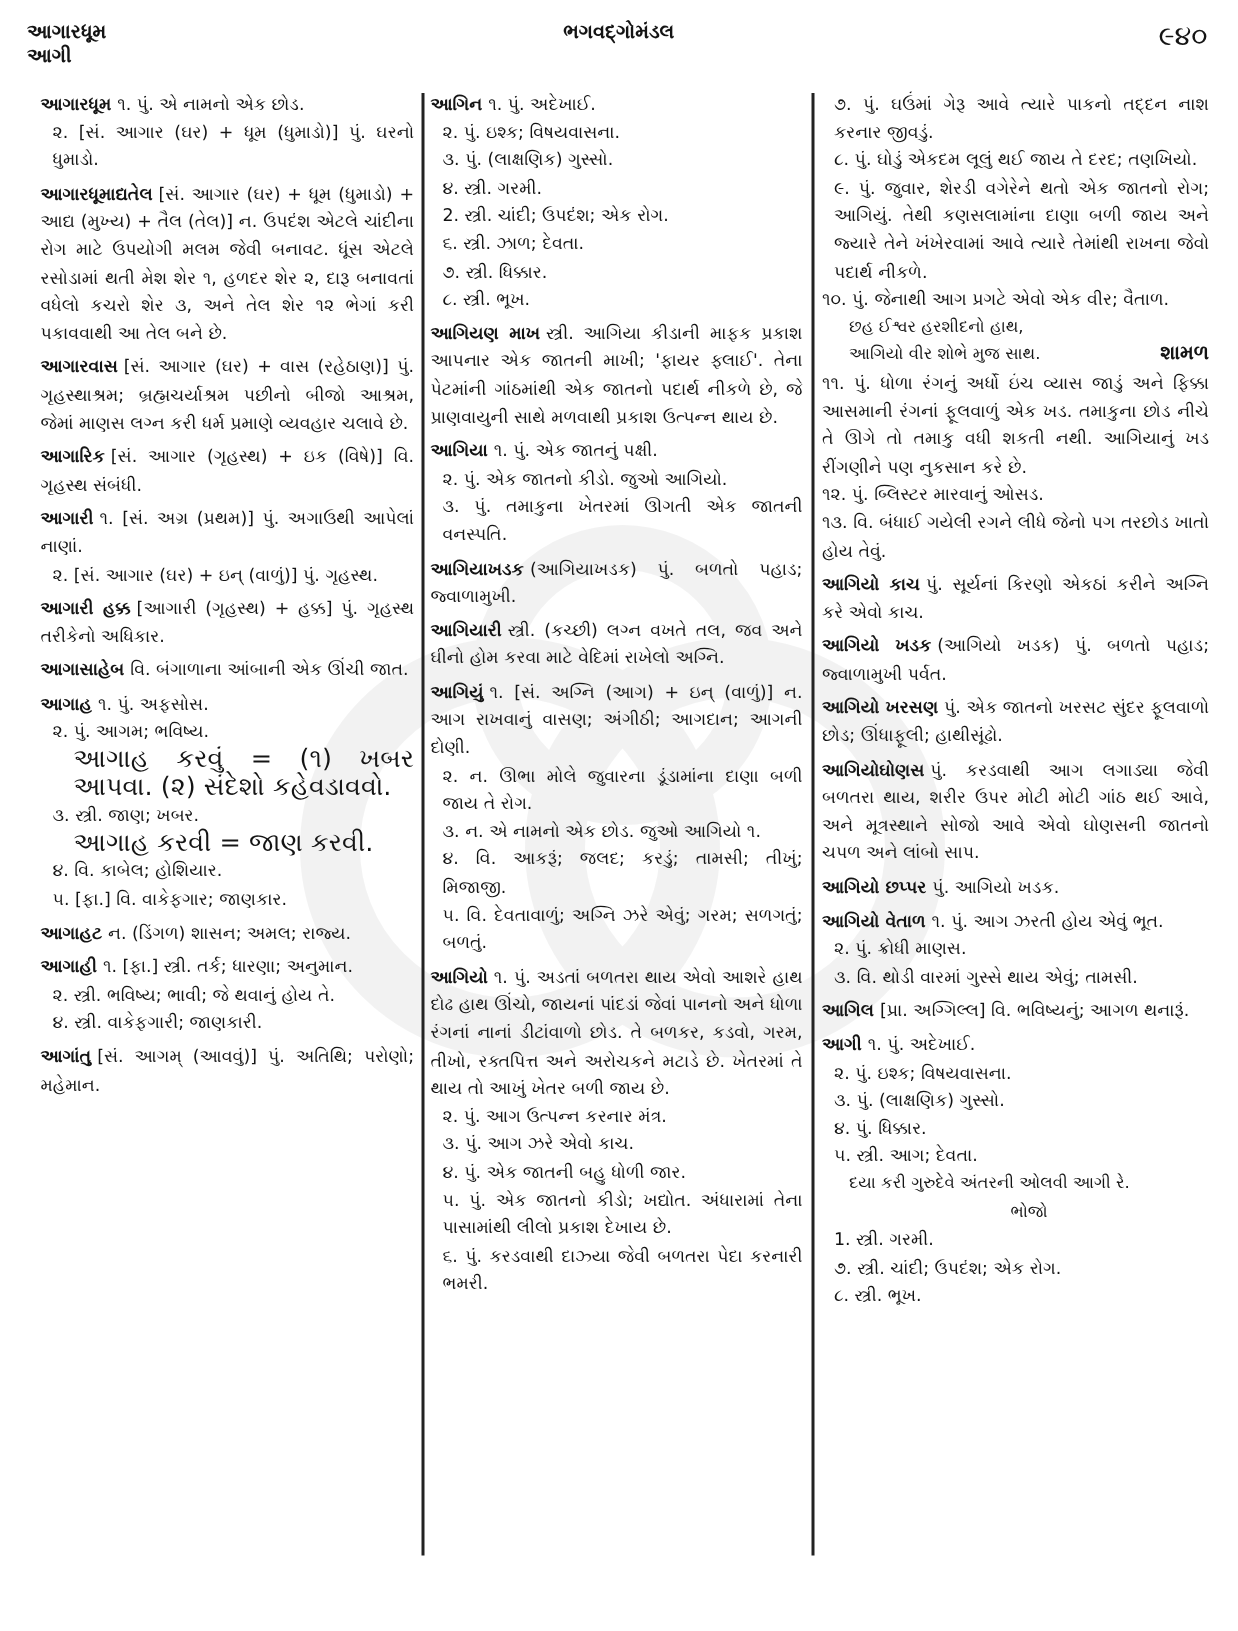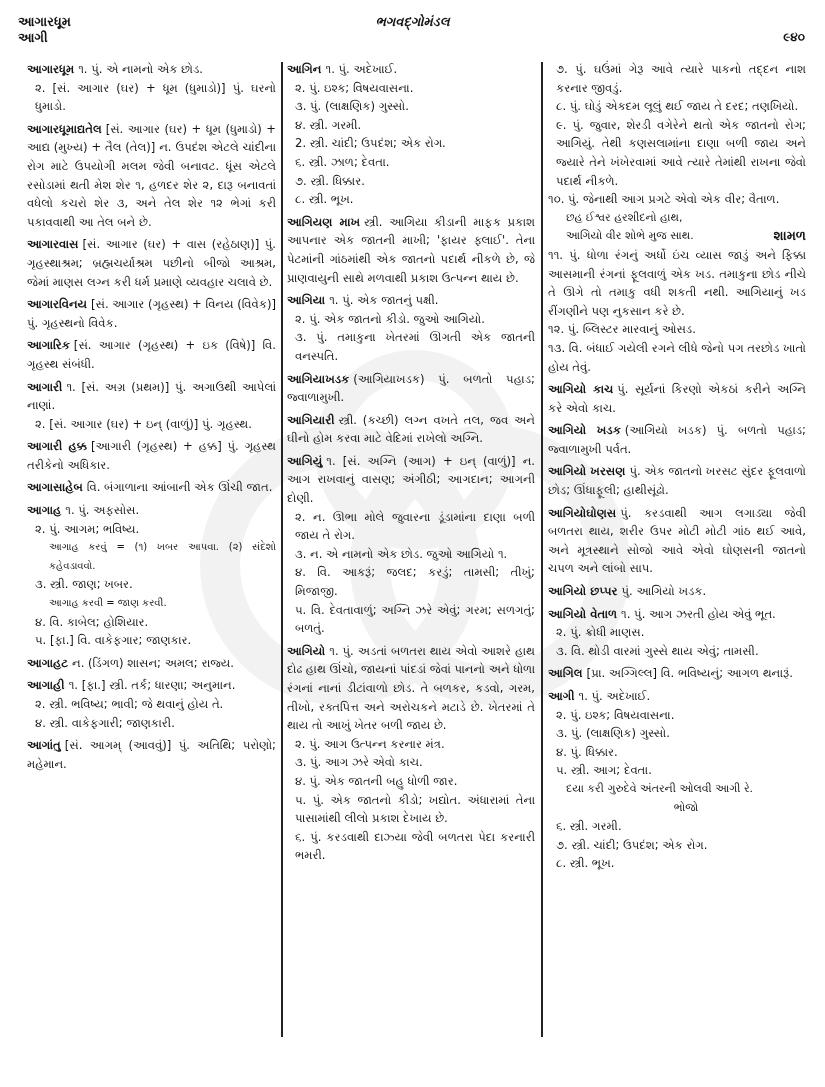--- a/index.html
+++ b/index.html
@@ -10,40 +10,40 @@
   }
   .watermark {
     position: absolute; left: 180px; top: 330px; width: 470px; height: 470px;
     pointer-events: none; opacity: 0.07;
   }
   .header {
     position: absolute; left: 0; top: 0; width: 825px; height: 52px;
   }
   .guide-first { position: absolute; left: 18px; top: 14px; font-size: 13px; font-weight: bold; line-height: 15px; }
   .guide-last  { position: absolute; left: 18px; top: 30px; font-size: 13px; font-weight: bold; line-height: 15px; }
-  .running-title { position: absolute; left: 0; width: 825px; top: 14px; text-align: center; font-size: 13px; font-weight: bold; font-style: italic; }
-  .page-number { position: absolute; right: 20px; top: 30px; font-size: 12px; font-weight: bold; }
+  .running-title { position: absolute; left: 0; width: 825px; top: 14px; text-align: center; font-size: 13px; font-weight: bold; }
+  .page-number { position: absolute; right: 20px; top: 14px; font-size: 18px; font-weight: normal; }
 
   .col {
     position: absolute; top: 60px; bottom: 4px;
     font-size: 11.6px; line-height: 18.6px;
   }
   .col-1 { left: 27px; width: 249px; }
   .col-2 { left: 287px; width: 248px; }
   .col-3 { left: 548px; width: 258px; }
   .divider { position: absolute; top: 62px; width: 1.5px; background: #222; }
   .divider-1 { left: 281px; height: 975px; }
   .divider-2 { left: 541px; height: 975px; }
 
   .entry { margin: 0 0 4px 0; text-align: justify; }
   .entry p { margin: 0; }
   .hw { font-weight: bold; margin-right: 4px; }
   .sense { padding-left: 8px; }
   .sense.hang { padding-left: 0; }
-  .example { padding-left: 22px; font-size: 10px; }
+  .example { padding-left: 22px; font-size: 17px; }
   .quote { padding-left: 18px; font-size: 11px; }
   .source { float: right; font-size: 13px; font-weight: bold; }
 </style>
 </head>
 <body>
 
 <svg class="watermark" viewBox="0 0 470 470">
   <circle cx="160" cy="235" r="120" fill="none" stroke="#555" stroke-width="40"></circle>
   <circle cx="310" cy="235" r="120" fill="none" stroke="#555" stroke-width="40"></circle>
   <circle cx="235" cy="120" r="85" fill="none" stroke="#555" stroke-width="30"></circle>
@@ -62,23 +62,20 @@
 <div class="col col-1">
   <div class="entry">
     <p><span class="hw">આગારધૂમ</span><span>૧. પું. એ નામનો એક છોડ.</span></p>
     <p class="sense">૨. [સં. આગાર (ઘર) + ધૂમ (ધુમાડો)] પું. ઘરનો ધુમાડો.</p>
   </div>
   <div class="entry">
     <p><span class="hw">આગારધૂમાદ્યતેલ</span><span>[સં. આગાર (ઘર) + ધૂમ (ધુમાડો) + આદ્ય (મુખ્ય) + તૈલ (તેલ)] ન. ઉપદંશ એટલે ચાંદીના રોગ માટે ઉપયોગી મલમ જેવી બનાવટ. ધૂંસ એટલે રસોડામાં થતી મેશ શેર ૧, હળદર શેર ૨, દારૂ બનાવતાં વધેલો કચરો શેર ૩, અને તેલ શેર ૧૨ ભેગાં કરી પકાવવાથી આ તેલ બને છે.</span></p>
   </div>
   <div class="entry">
     <p><span class="hw">આગારવાસ</span><span>[સં. આગાર (ઘર) + વાસ (રહેઠાણ)] પું. ગૃહસ્થાશ્રમ; બ્રહ્મચર્યાશ્રમ પછીનો બીજો આશ્રમ, જેમાં માણસ લગ્ન કરી ધર્મ પ્રમાણે વ્યવહાર ચલાવે છે.</span></p>
-  </div>
-  <div class="entry">
-    <p><span class="hw">આગારવિનય</span><span>[સં. આગાર (ગૃહસ્થ) + વિનય (વિવેક)] પું. ગૃહસ્થનો વિવેક.</span></p>
   </div>
   <div class="entry">
     <p><span class="hw">આગારિક</span><span>[સં. આગાર (ગૃહસ્થ) + ઇક (વિષે)] વિ. ગૃહસ્થ સંબંધી.</span></p>
   </div>
   <div class="entry">
     <p><span class="hw">આગારી</span><span>૧. [સં. અગ્ર (પ્રથમ)] પું. અગાઉથી આપેલાં નાણાં.</span></p>
     <p class="sense">૨. [સં. આગાર (ઘર) + ઇન્ (વાળું)] પું. ગૃહસ્થ.</p>
   </div>
   <div class="entry">
     <p><span class="hw">આગારી હક્ક</span><span>[આગારી (ગૃહસ્થ) + હક્ક] પું. ગૃહસ્થ તરીકેનો અધિકાર.</span></p>
@@ -186,17 +183,17 @@
     <p><span class="hw">આગિલ</span><span>[પ્રા. અગ્ગિલ્લ] વિ. ભવિષ્યનું; આગળ થનારૂં.</span></p>
   </div>
   <div class="entry">
     <p><span class="hw">આગી</span><span>૧. પું. અદેખાઈ.</span></p>
     <p class="sense">૨. પું. ઇશ્ક; વિષયવાસના.</p>
     <p class="sense">૩. પું. (લાક્ષણિક) ગુસ્સો.</p>
     <p class="sense">૪. પું. ધિક્કાર.</p>
     <p class="sense">૫. સ્ત્રી. આગ; દેવતા.</p>
     <p class="quote">દયા કરી ગુરુદેવે અંતરની ઓલવી આગી રે.</p>
     <p class="quote" style="text-align:center">ભોજો</p>
-    <p class="sense">૬. સ્ત્રી. ગરમી.</p>
+    <p class="sense">1. સ્ત્રી. ગરમી.</p>
     <p class="sense">૭. સ્ત્રી. ચાંદી; ઉપદંશ; એક રોગ.</p>
     <p class="sense">૮. સ્ત્રી. ભૂખ.</p>
   </div>
 </div>
 
 </body></html>

